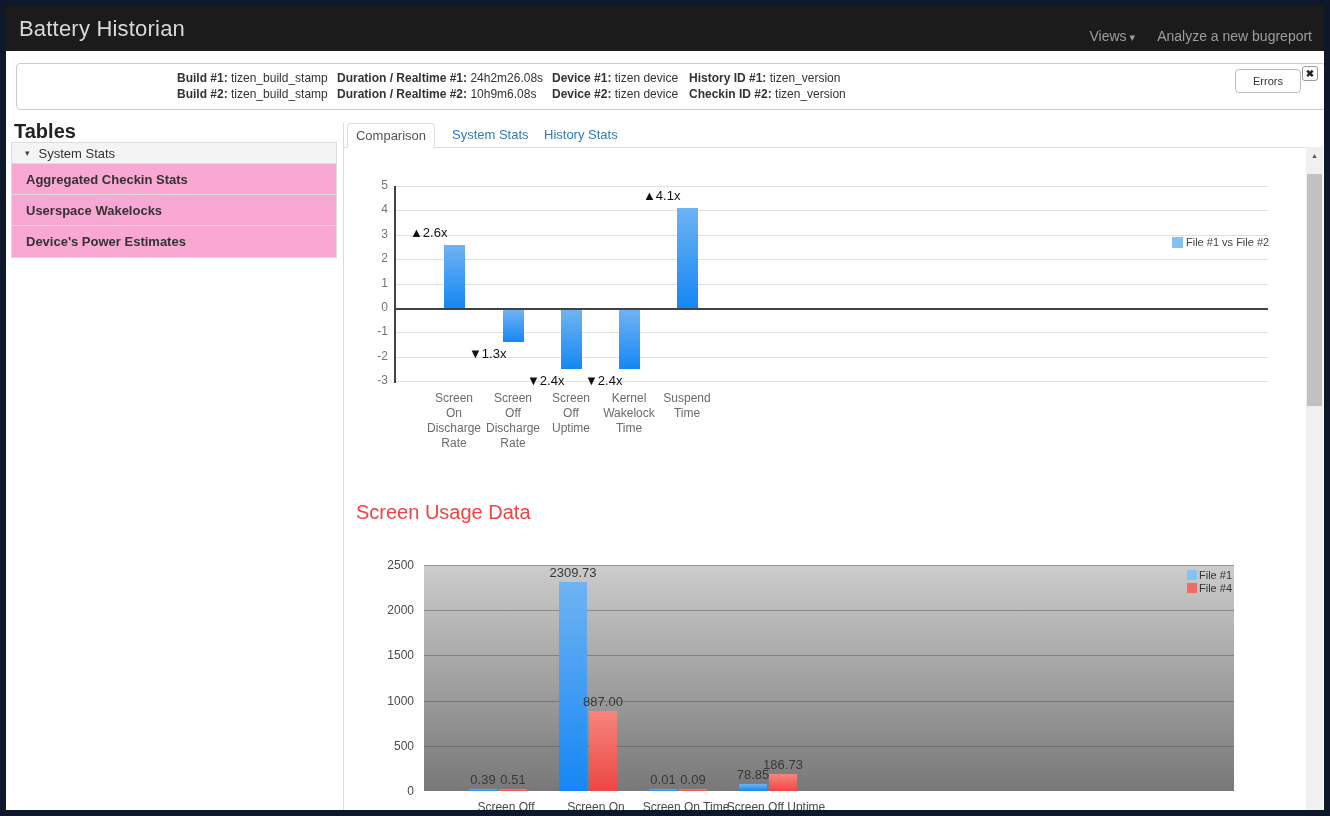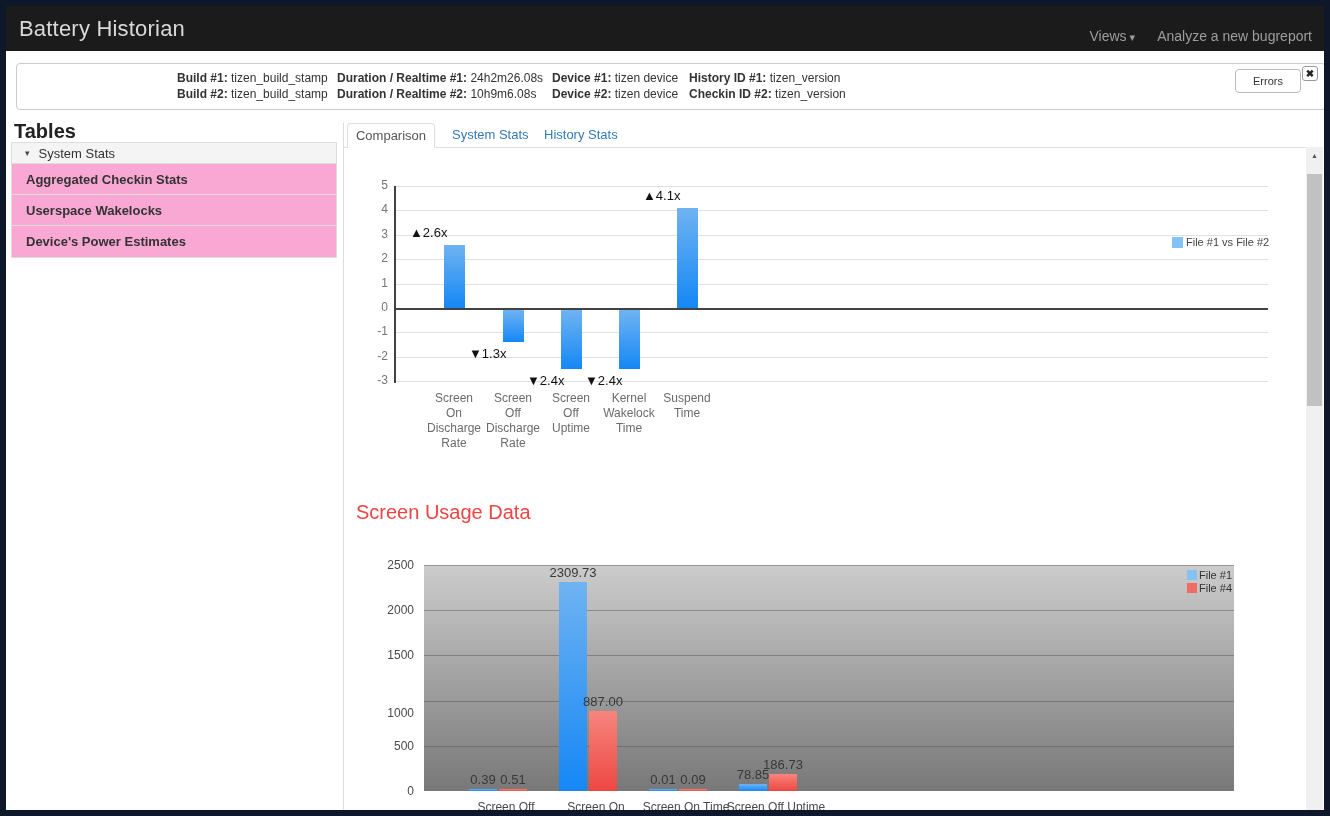--- a/index.html
+++ b/index.html
@@ -174,21 +174,21 @@
     </div>
 
   <div class="section-title">Screen Usage Data</div>
 
   <div id="chart2">
       <div class="c2bg" style="left: 418px; top: 559px; width: 810px; height: 226px; position: absolute;"></div>
       <div class="c2tick" style="left: 370px; top: 778px; position: absolute;">0</div>
       <div class="c2grid" style="left: 418px; top: 739.8px; width: 810px; position: absolute;"></div>
       <div class="c2tick" style="left: 370px; top: 732.8px; position: absolute;">500</div>
       <div class="c2grid" style="left: 418px; top: 694.6px; width: 810px; position: absolute;"></div>
-      <div class="c2tick" style="left: 370px; top: 687.6px; position: absolute; margin-top: 12px;">1000</div>
+      <div class="c2tick" style="left: 370px; top: 687.6px; position: absolute;">1000</div>
       <div class="c2grid" style="left: 418px; top: 649.4px; width: 810px; position: absolute;"></div>
       <div class="c2tick" style="left: 370px; top: 642.4px; position: absolute;">1500</div>
       <div class="c2grid" style="left: 418px; top: 604.2px; width: 810px; position: absolute;"></div>
       <div class="c2tick" style="left: 370px; top: 597.2px; position: absolute;">2000</div>
       <div class="c2grid" style="left: 418px; top: 559px; width: 810px; position: absolute;"></div>
       <div class="c2tick" style="left: 370px; top: 552px; position: absolute;">2500</div>
       <div class="bar" style="left: 463px; top: 783px; width: 28px; height: 2px; background: linear-gradient(rgb(111, 179, 242), rgb(21, 135, 245)); position: absolute;"></div>
       <div class="vlab" style="left: 442px; top: 766px; width: 70px; position: absolute;">0.39</div>
       <div class="bar" style="left: 553px; top: 576.2px; width: 28px; height: 208.8px; background: linear-gradient(rgb(111, 179, 242), rgb(21, 135, 245)); position: absolute;"></div>
       <div class="vlab" style="left: 532px; top: 559.2px; width: 70px; position: absolute;">2309.73</div>

